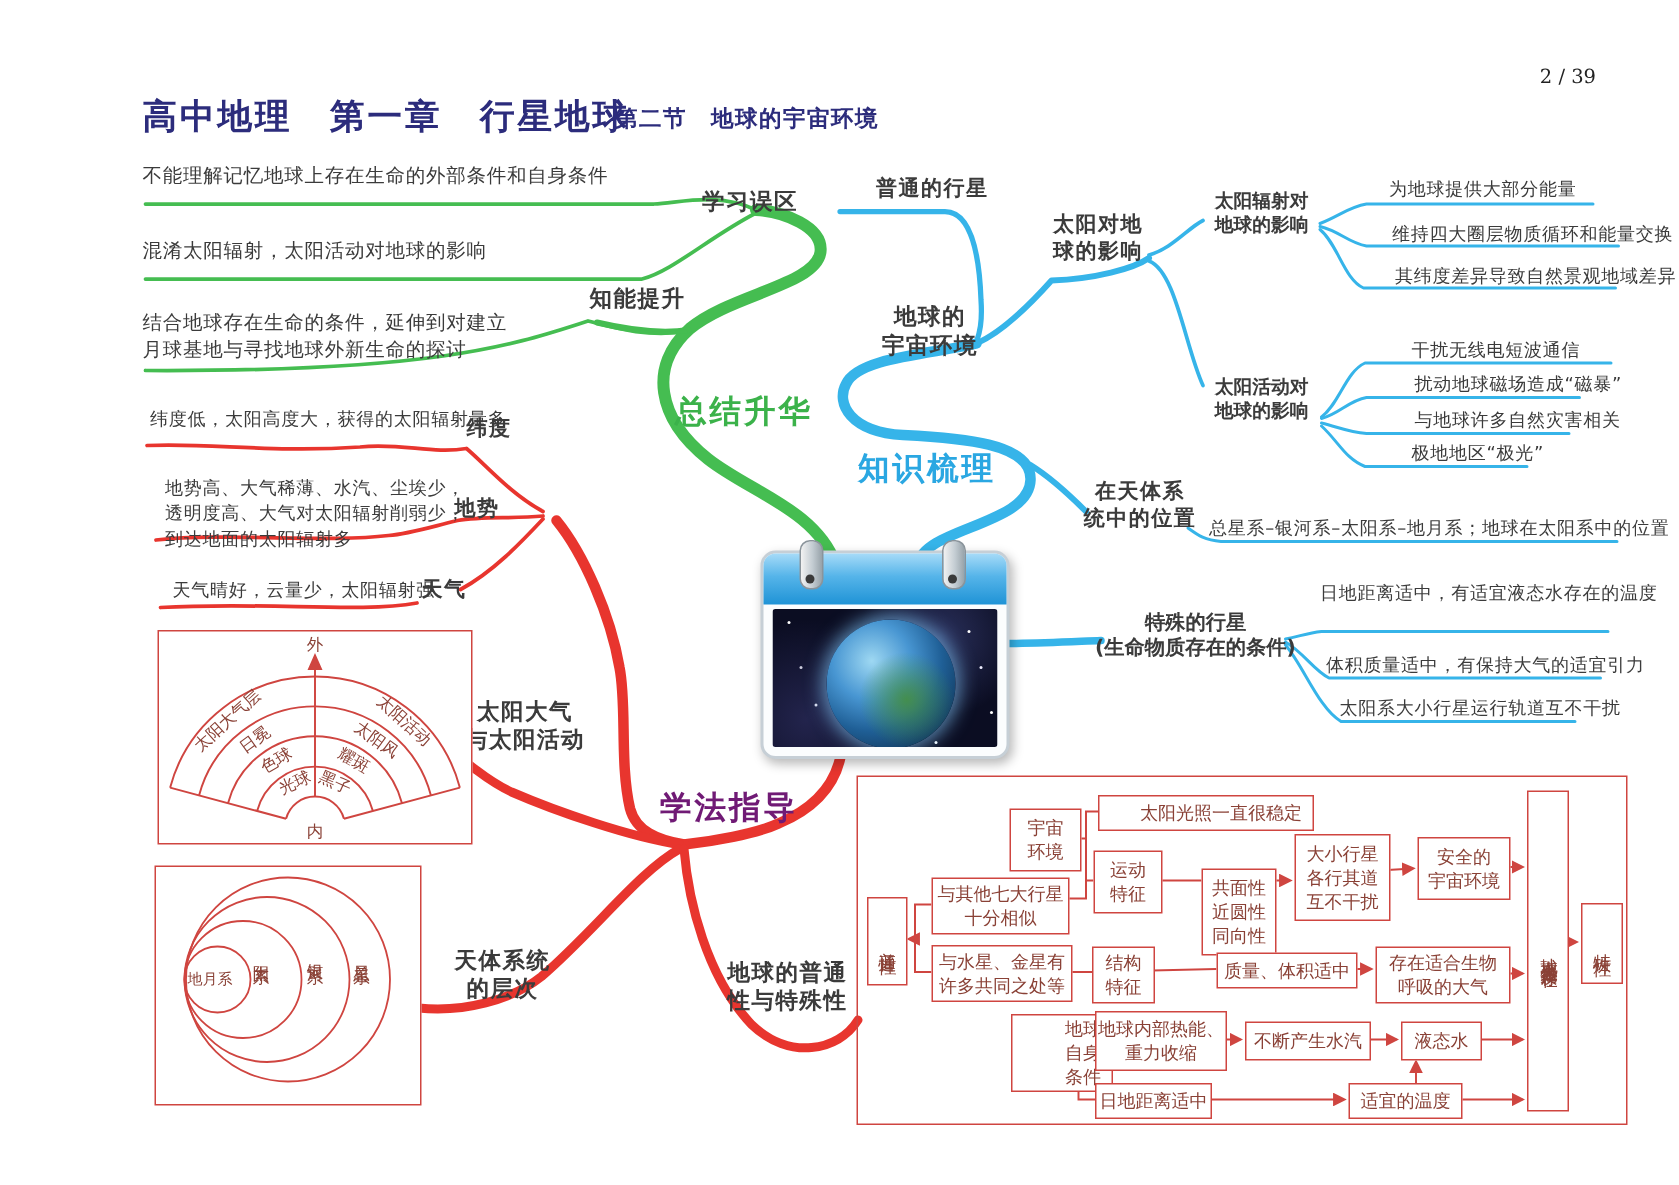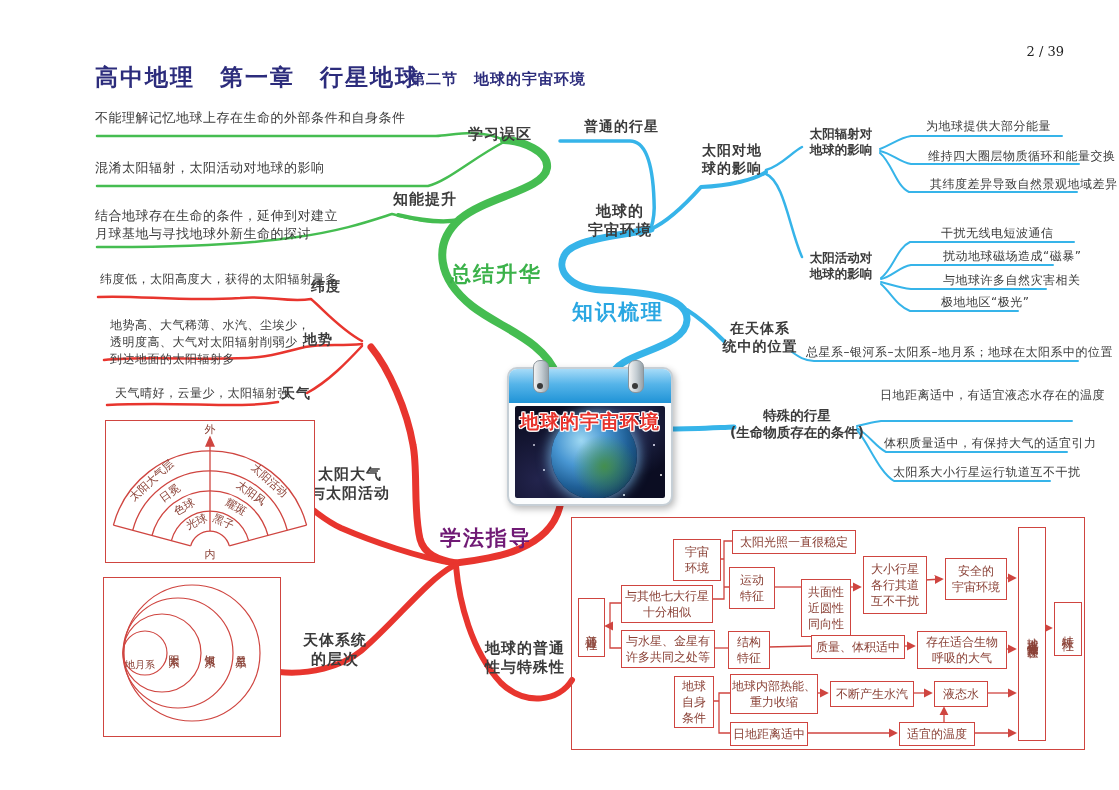--- a/index.html
+++ b/index.html
@@ -41,21 +41,21 @@
   .earth{position:absolute;left:36px;top:7px;width:86px;height:86px;border-radius:50%;
          background:radial-gradient(ellipse at 62% 62%,rgba(70,145,60,.85),transparent 42%),
                     radial-gradient(circle at 35% 32%,#9ed8f2 0%,#4896d2 32%,#1f5f96 58%,#123a5e 82%,#0d2a44 100%);
          box-shadow:0 0 12px 3px rgba(130,200,250,.65);}
   .stars{position:absolute;left:10px;top:8px;width:2px;height:2px;border-radius:50%;background:#fff;
          box-shadow:120px 6px #fff,135px 60px #fff,18px 55px #dde,98px 80px #fff,8px 30px #ccd,128px 30px #eef;}
   .cal-title{position:absolute;left:0;right:0;top:42px;text-align:center;font-size:19px;font-weight:bold;
              color:#e8332c;letter-spacing:1px;
              text-shadow:-1px 0 #fff,1px 0 #fff,0 -1px #fff,0 1px #fff,-1px -1px #fff,1px 1px #fff,1px -1px #fff,-1px 1px #fff;}
   .fan-lbl{font-size:11px;fill:#8a4136;}
-  .circ-lbl{position:absolute;color:#8a4136;font-size:11px;letter-spacing:1px;z-index:2;margin-top:12px;}
+  .circ-lbl{position:absolute;color:#8a4136;font-size:11px;letter-spacing:1px;z-index:2;}
 </style>
 </head>
 <body>
 
 <div id="canvas">
 
   <div class="pagenum">2 / 39</div>
   <div class="title">高中地理　第一章　行星地球</div>
   <div class="subtitle">第二节　地球的宇宙环境</div>
 
@@ -192,21 +192,20 @@
 
   <div class="calendar">
     <div class="cal-frame"></div>
     <div class="cal-header"></div>
     <div class="cal-ring" style="left:26px;"></div>
     <div class="cal-ring" style="left:121px;"></div>
     <div class="cal-photo">
       <div class="stars"></div>
       <div class="earth"></div>
     </div>
-    <div class="cal-title">地球的宇宙环境</div>
   </div>
 
   <div class="fcwrap">
     <svg width="512" height="231" viewBox="0 0 512 231">
       <defs>
         <marker id="arr" viewBox="0 0 10 10" refX="8" refY="5" markerWidth="7" markerHeight="7" orient="auto">
           <path d="M0,0 L10,5 L0,10 z" fill="#cf4540"></path>
         </marker>
       </defs>
       <g fill="none" stroke="#cf4540" stroke-width="1.3">
@@ -232,37 +231,37 @@
         <path d="M472,110 L479,110" marker-end="url(#arr)"></path>
       </g>
     </svg>
     <div class="fc-box vtext" style="left:6px;top:80px;width:25px;height:57px;">普通性</div>
     <div class="fc-box" style="left:49px;top:67px;width:90px;height:36px;">与其他七大行星
 十分相似</div>
     <div class="fc-box" style="left:49px;top:112px;width:92px;height:36px;">与水星、金星有
 许多共同之处等</div>
     <div class="fc-box" style="left:101px;top:21px;width:46px;height:40px;">宇宙
 环境</div>
-    <div class="fc-box" style="left:160px;top:12px;width:122px;height:22px;">太阳光照一直很稳定</div>
+    <div class="fc-box" style="left:160px;top:12px;width:122px;height:22px;padding-left:20px;">太阳光照一直很稳定</div>
     <div class="fc-box" style="left:157px;top:49px;width:44px;height:40px;">运动
 特征</div>
     <div class="fc-box" style="left:229px;top:41px;width:48px;height:56px;margin-top:20px;">共面性
 近圆性
 同向性</div>
     <div class="fc-box" style="left:291px;top:38px;width:62px;height:56px;">大小行星
 各行其道
 互不干扰</div>
     <div class="fc-box" style="left:373px;top:40px;width:60px;height:40px;">安全的
 宇宙环境</div>
     <div class="fc-box" style="left:156px;top:113px;width:40px;height:36px;">结构
 特征</div>
     <div class="fc-box" style="left:239px;top:117px;width:92px;height:22px;">质量、体积适中</div>
     <div class="fc-box" style="left:345px;top:113px;width:88px;height:36px;">存在适合生物
 呼吸的大气</div>
-    <div class="fc-box" style="left:102px;top:158px;width:38px;height:50px;">地球
+    <div class="fc-box" style="left:102px;top:158px;width:38px;height:50px;padding-left:28px;">地球
 自身
 条件</div>
     <div class="fc-box" style="left:158px;top:156px;width:86px;height:38px;">地球内部热能、
 重力收缩</div>
     <div class="fc-box" style="left:258px;top:163px;width:82px;height:24px;">不断产生水汽</div>
     <div class="fc-box" style="left:362px;top:163px;width:52px;height:24px;">液态水</div>
     <div class="fc-box" style="left:158px;top:204px;width:76px;height:22px;">日地距离适中</div>
     <div class="fc-box" style="left:327px;top:204px;width:74px;height:22px;">适宜的温度</div>
     <div class="fc-box vtext" style="left:446px;top:9px;width:26px;height:212px;font-size:11.5px;letter-spacing:1px;">地球上有生命物质存在</div>
     <div class="fc-box vtext" style="left:482px;top:84px;width:26px;height:52px;">特殊性</div>

